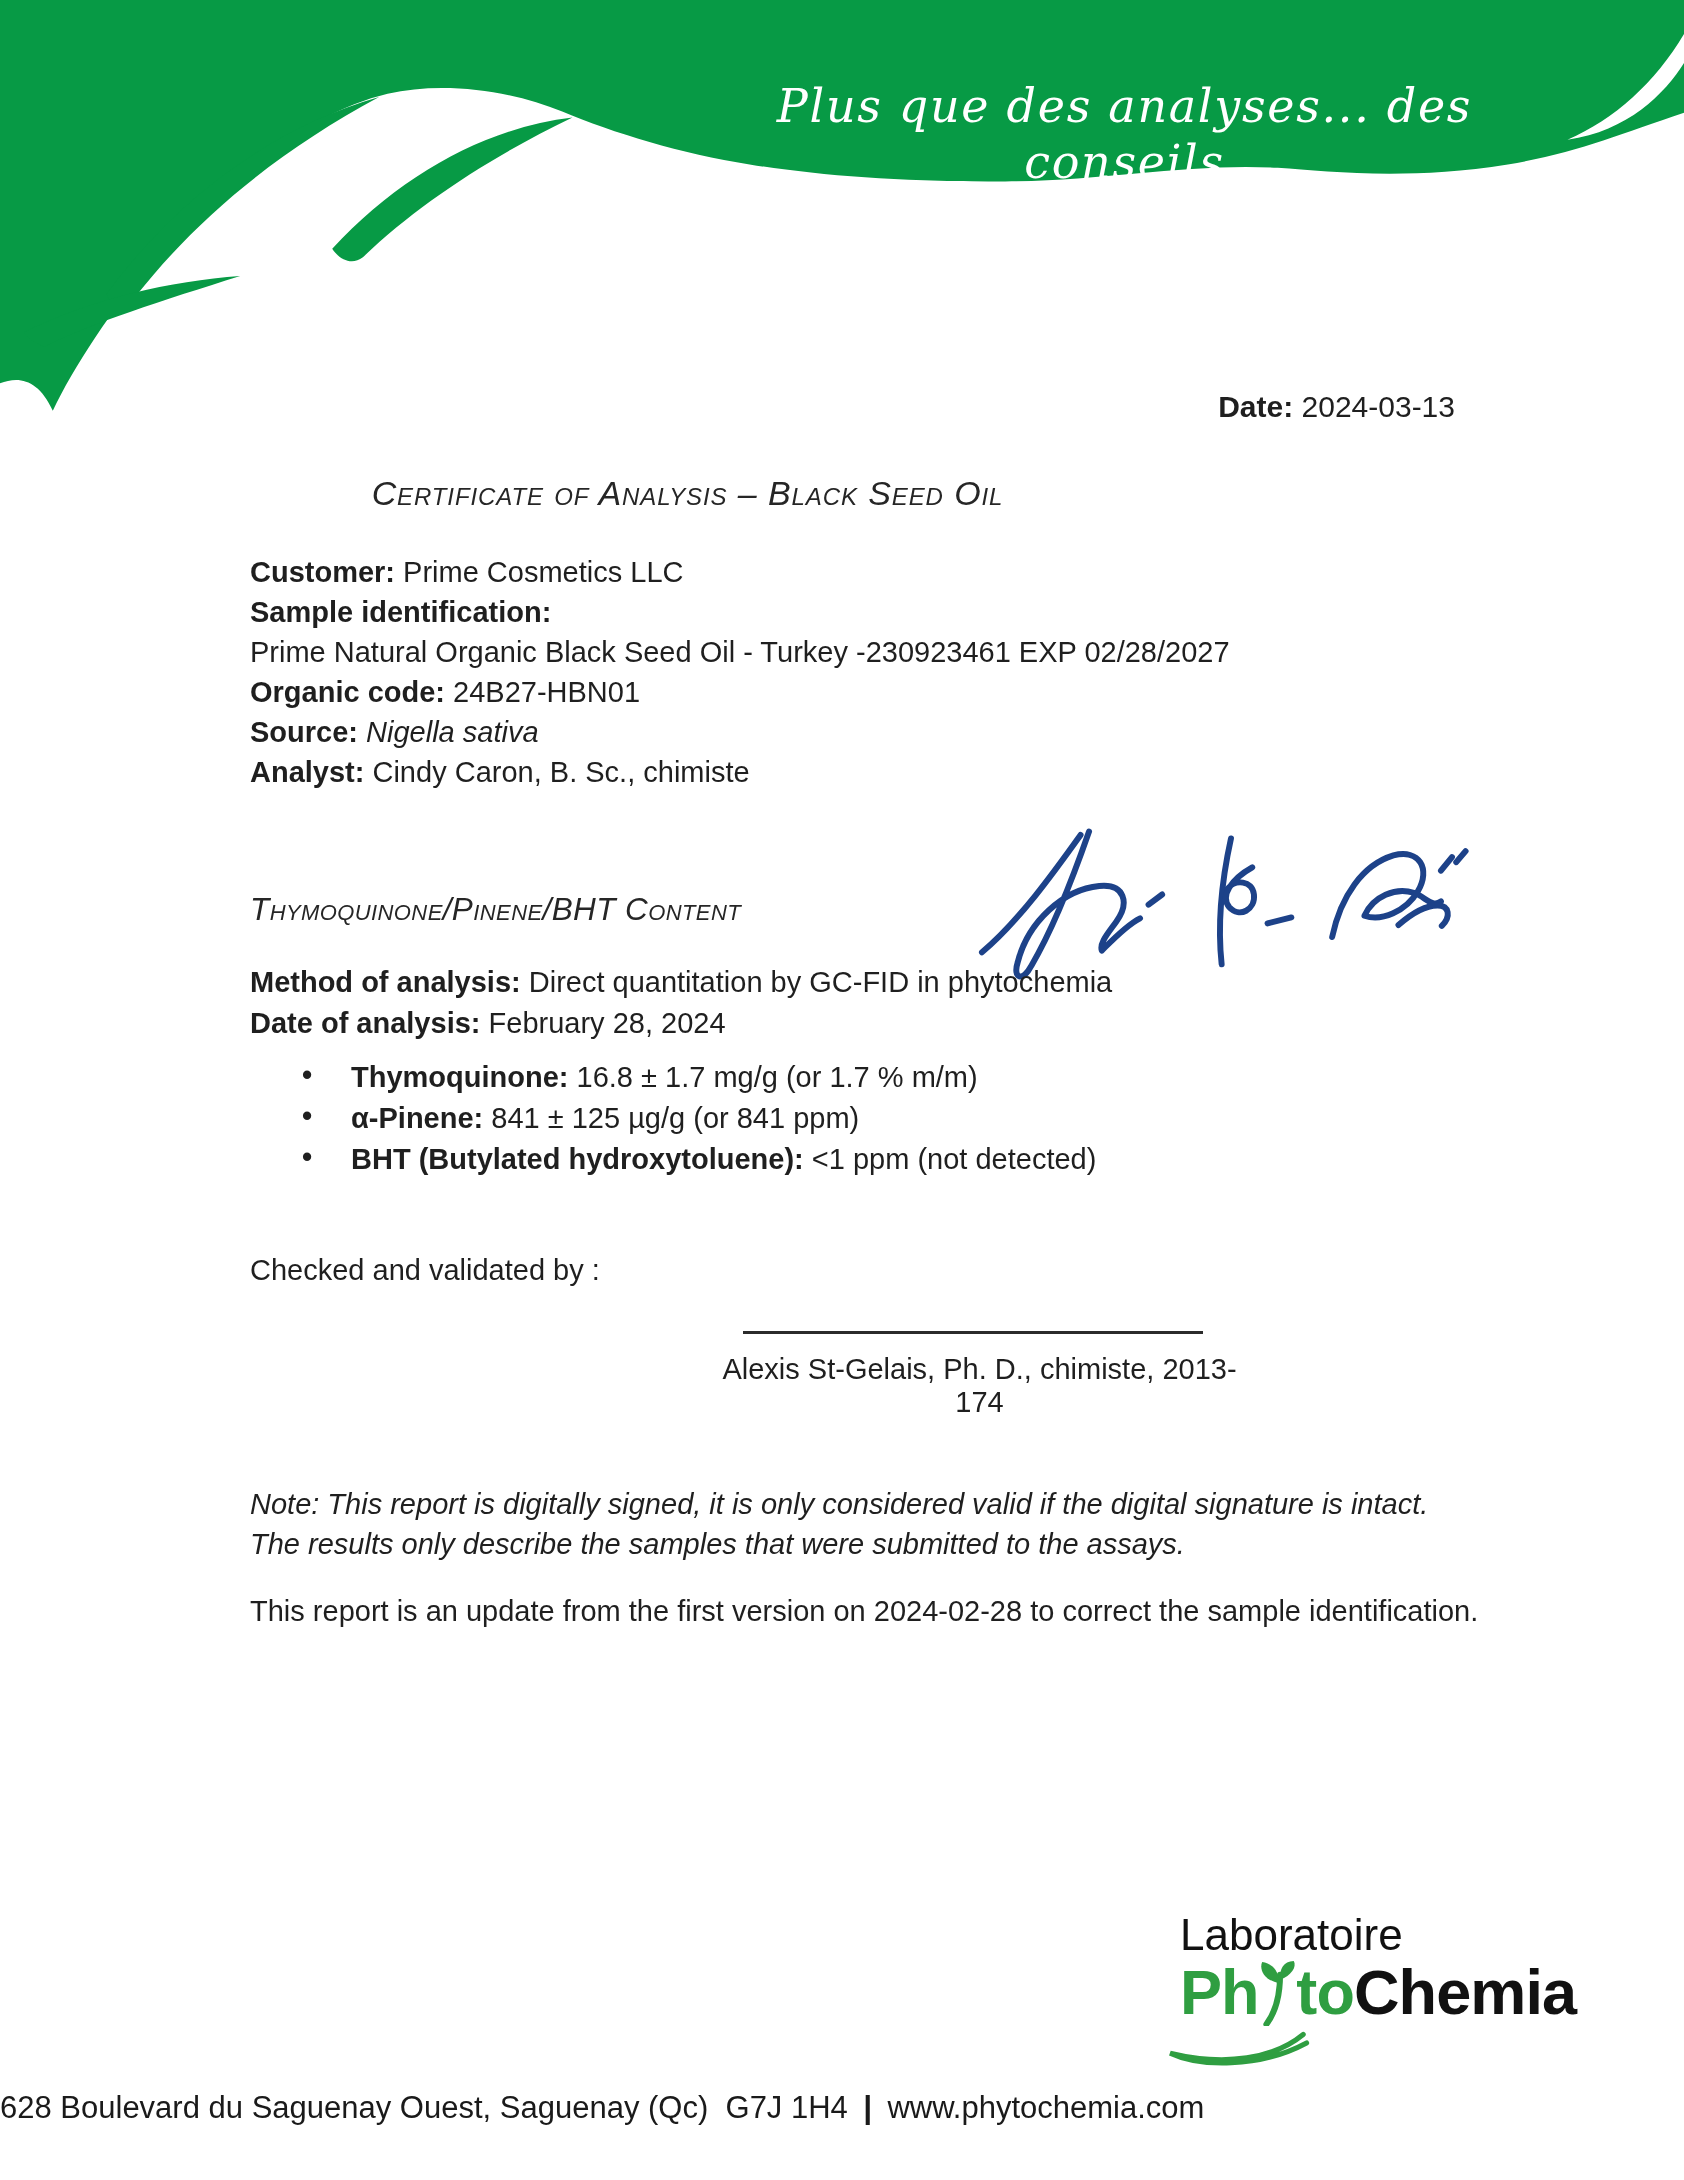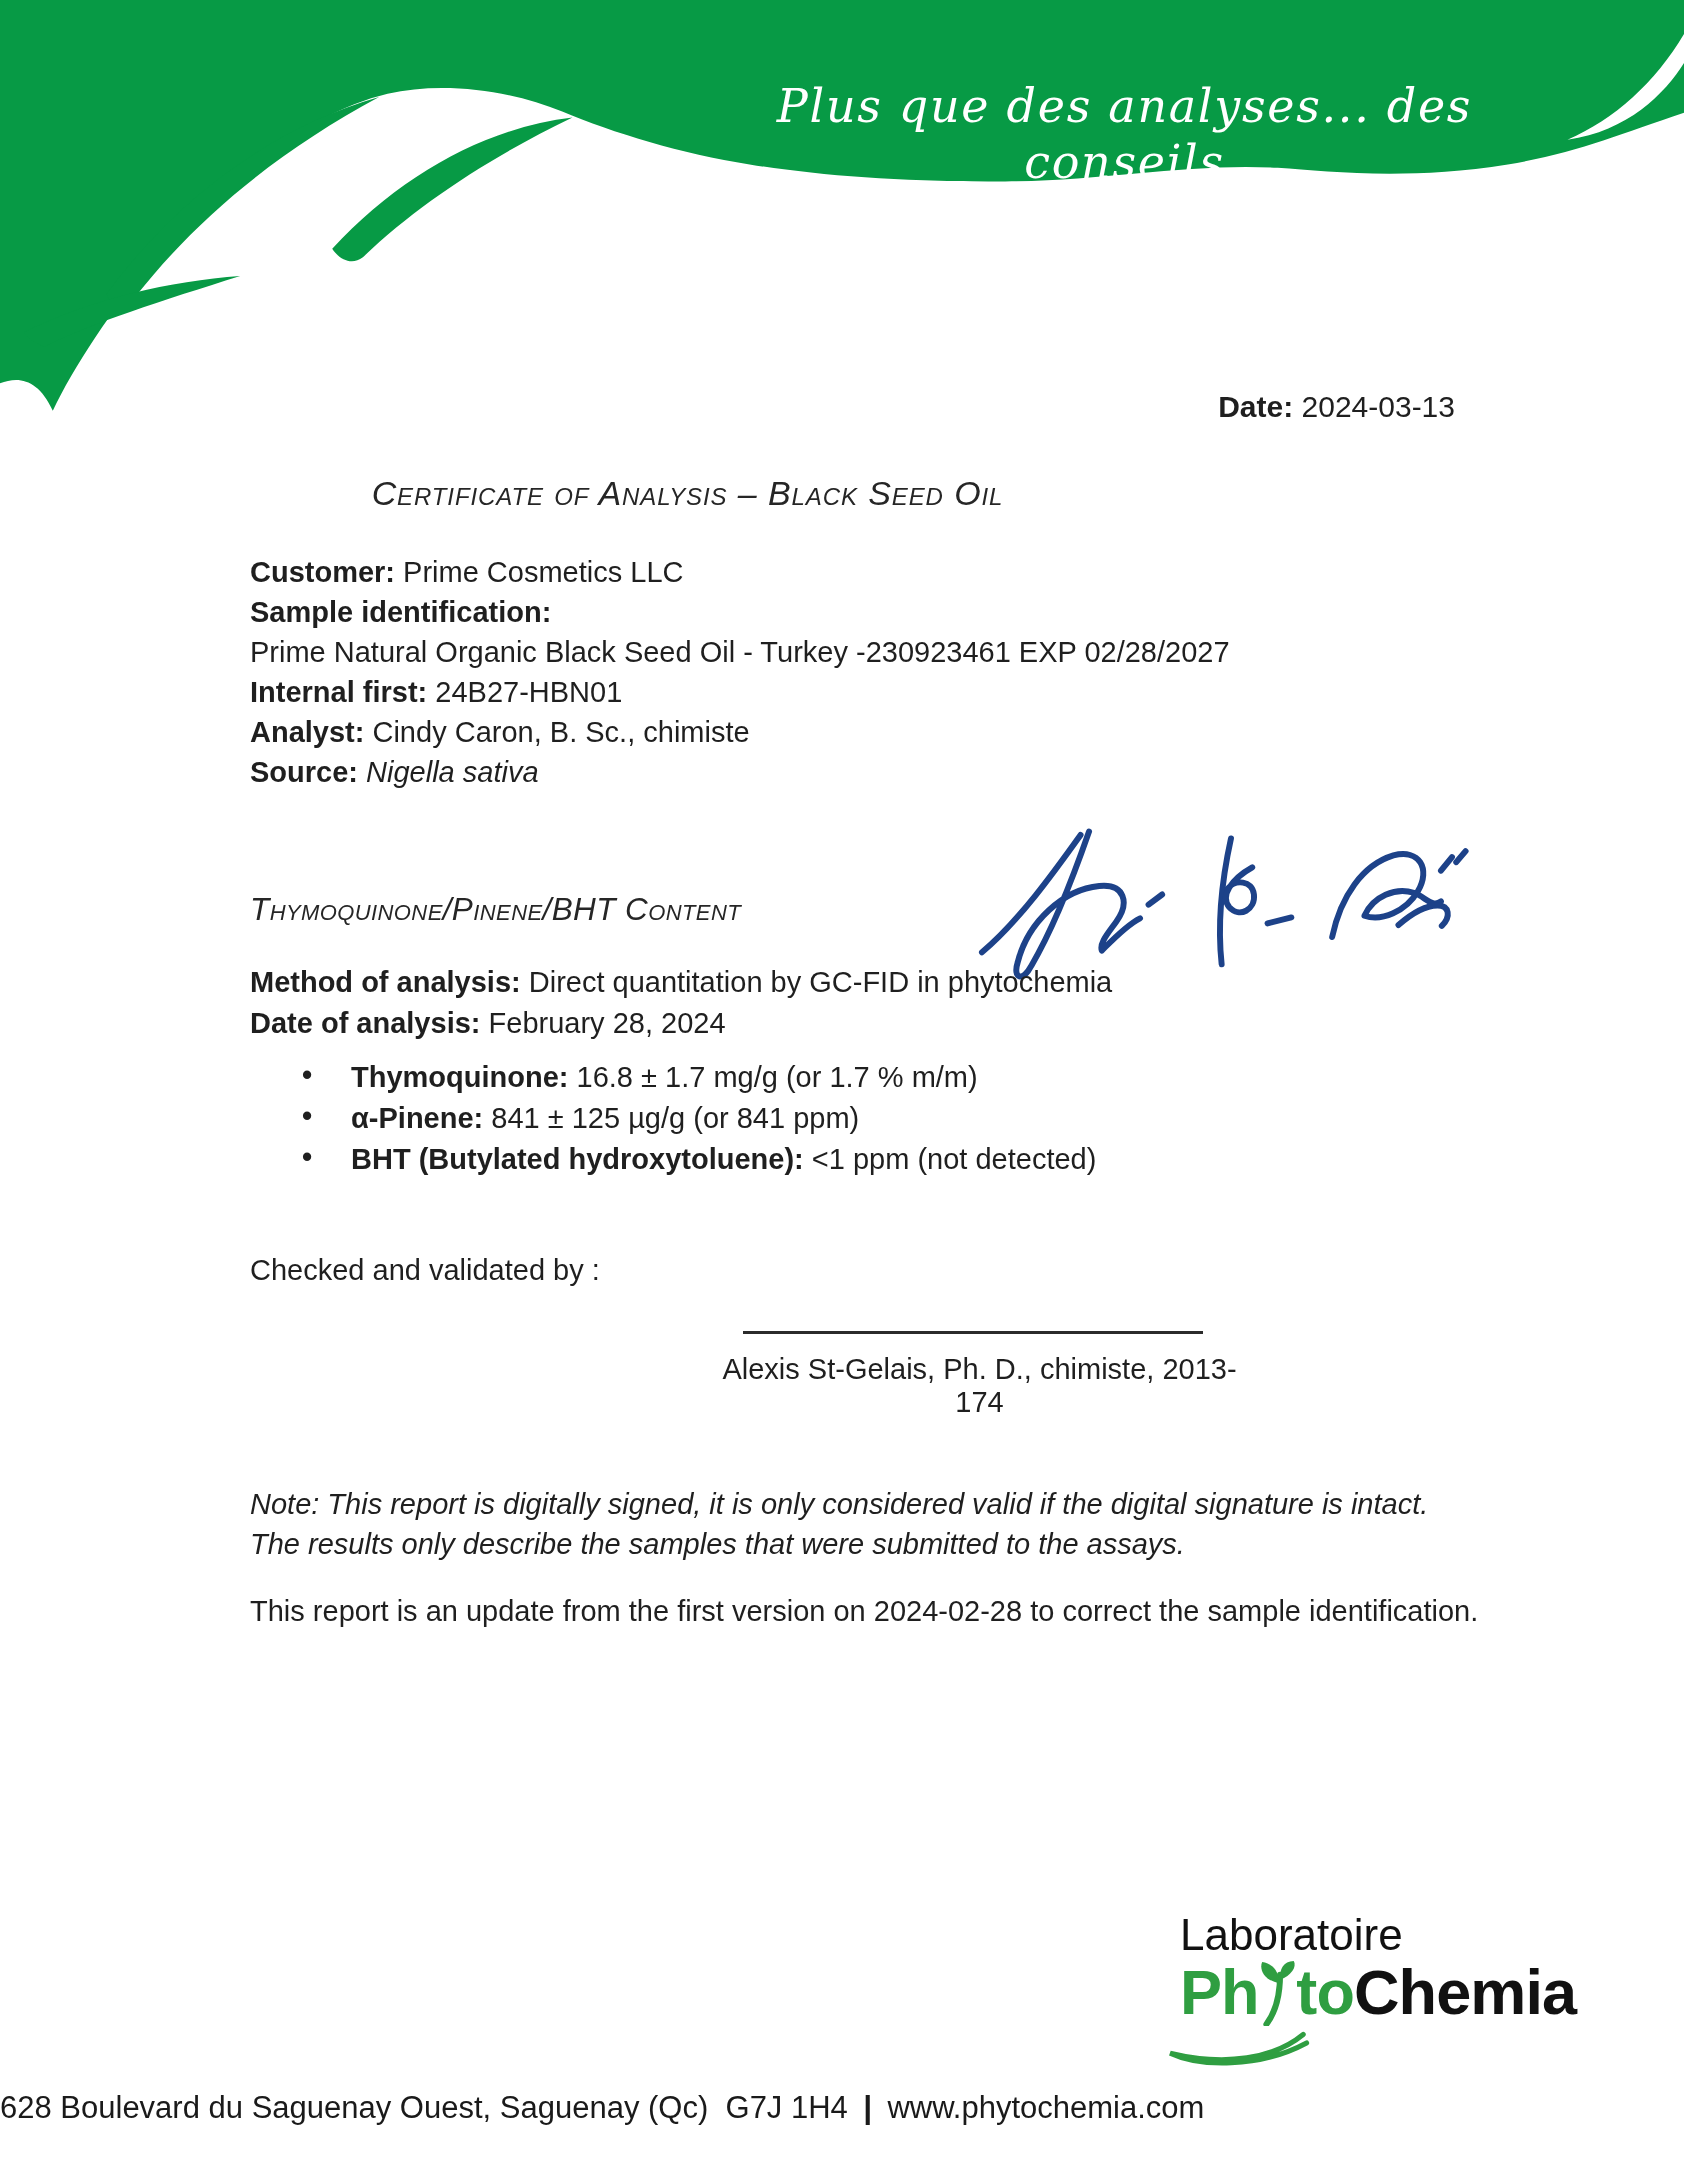--- a/index.html
+++ b/index.html
@@ -117,30 +117,30 @@
       <span class="b">Customer:</span>
       <span>Prime Cosmetics LLC</span>
     </div>
     <div>
       <span class="b">Sample identification:</span>
     </div>
     <div>
       <span>Prime Natural Organic Black Seed Oil - Turkey -230923461 EXP 02/28/2027</span>
     </div>
     <div>
-      <span class="b">Internal first:</span>
+      <span class="b">Organic code:</span>
       <span>24B27-HBN01</span>
+    </div>
+    <div>
+      <span class="b">Source:</span>
+      <span class="i">Nigella sativa</span>
     </div>
     <div>
       <span class="b">Analyst:</span>
       <span>Cindy Caron, B. Sc., chimiste</span>
-    </div>
-    <div>
-      <span class="b">Source:</span>
-      <span class="i">Nigella sativa</span>
     </div>
   </div>
 
   <svg class="abs sig-svg" viewBox="0 0 590 220">
     <g fill="none" stroke="#1d4289" stroke-width="7" stroke-linecap="round" stroke-linejoin="round">
       <path d="M12,158 C55,122 98,62 128,20"></path>
       <path d="M138,16 C122,62 96,130 70,174 C60,193 48,189 54,170 C66,122 108,84 150,80 C180,77 186,100 170,122 C160,136 150,147 153,156 C166,143 182,126 198,118"></path>
       <path d="M208,102 l16,-12"></path>
       <path d="M305,24 C294,74 289,126 294,172"></path>
       <path d="M330,58 C305,72 292,92 303,105 C315,118 334,108 332,90 C330,73 310,72 301,83"></path>

